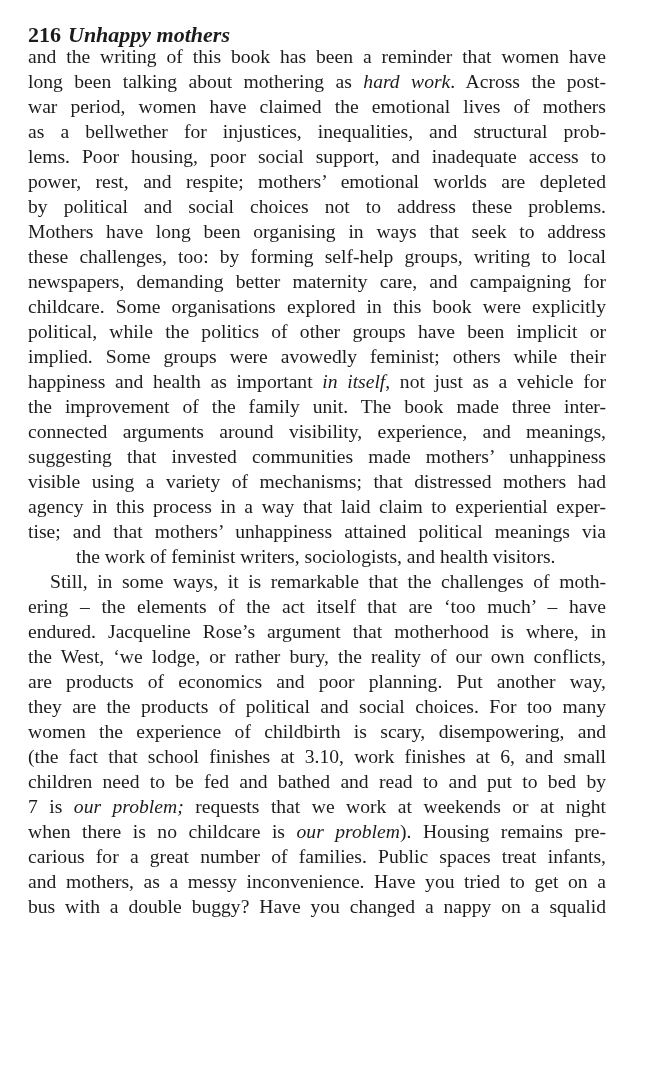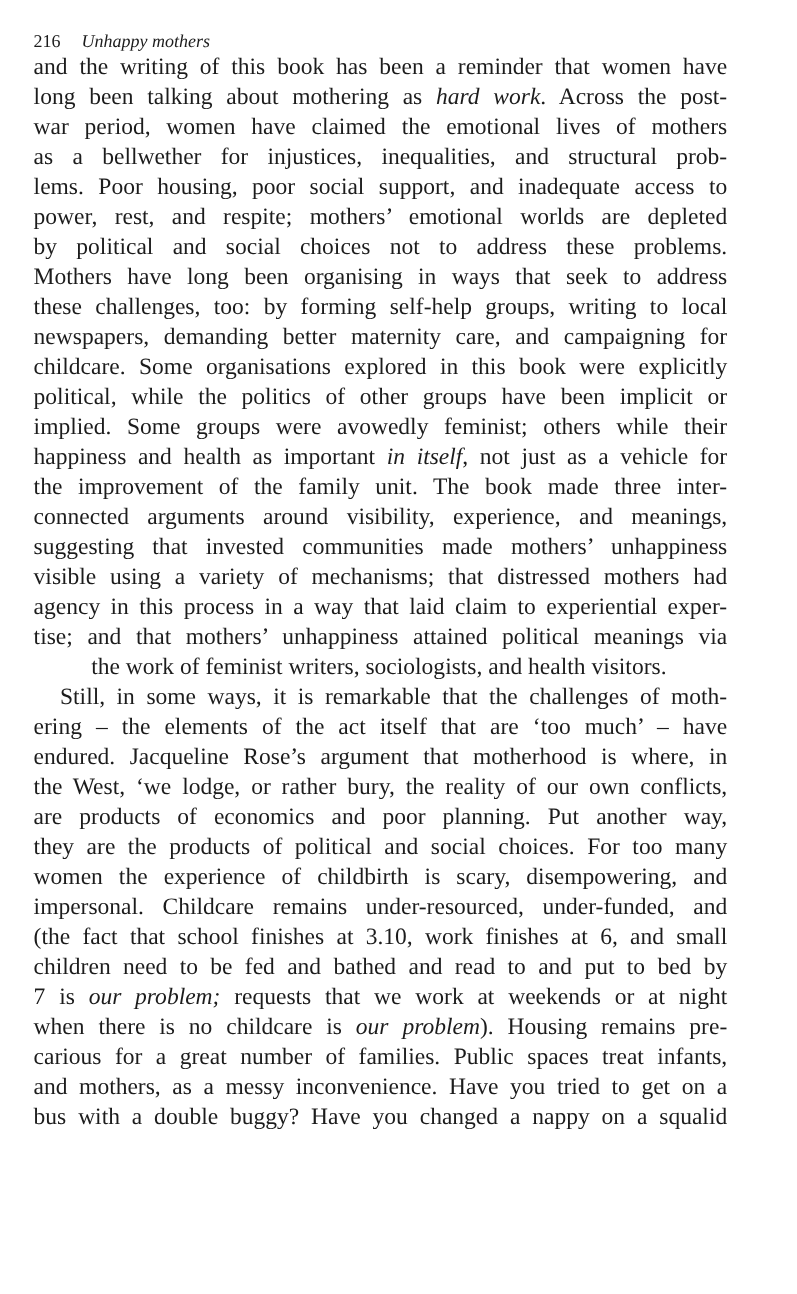--- a/index.html
+++ b/index.html
@@ -14,22 +14,23 @@
       overflow: hidden;
       color: #1c1c1c;
       font-family: "Liberation Serif", "DejaVu Serif", serif;
     }
     .header {
       position: absolute;
       top: 22px;
       left: 28px;
       width: 578px;
       height: 26px;
-      font-size: 15px;
+      font-size: 22px;
       line-height: 26px;
+      font-weight: bold;
     }
     .page-number {
       position: absolute;
       left: 0;
       top: 0;
     }
     .running-head {
       position: absolute;
       left: 0;
       right: 0;
@@ -101,21 +102,20 @@
   </div>
 
   <div>
     <span class="line indent"><span>Still, in some ways, it is remarkable that the challenges of moth-</span></span>
     <span class="line"><span>ering – the elements of the act itself that are ‘too much’ – have</span></span>
     <span class="line"><span>endured. Jacqueline Rose’s argument that motherhood is where, in</span></span>
     <span class="line"><span>the West, ‘we lodge, or rather bury, the reality of our own conflicts,</span></span>
     <span class="line"><span>are products of economics and poor planning. Put another way,</span></span>
     <span class="line"><span>they are the products of political and social choices. For too many</span></span>
     <span class="line"><span>women the experience of childbirth is scary, disempowering, and</span></span>
-    <span class="line"><span>impersonal. Childcare remains under-resourced, under-funded, and</span></span>
     <span class="line"><span>(the fact that school finishes at 3.10, work finishes at 6, and small</span></span>
     <span class="line"><span>children need to be fed and bathed and read to and put to bed by</span></span>
     <span class="line"><span>7 is </span><span class="it">our problem;</span><span> requests that we work at weekends or at night</span></span>
     <span class="line"><span>when there is no childcare is </span><span class="it">our problem</span><span>). Housing remains pre-</span></span>
     <span class="line"><span>carious for a great number of families. Public spaces treat infants,</span></span>
     <span class="line"><span>and mothers, as a messy inconvenience. Have you tried to get on a</span></span>
     <span class="line"><span>bus with a double buggy? Have you changed a nappy on a squalid</span></span>
   </div>
 </div>
 

